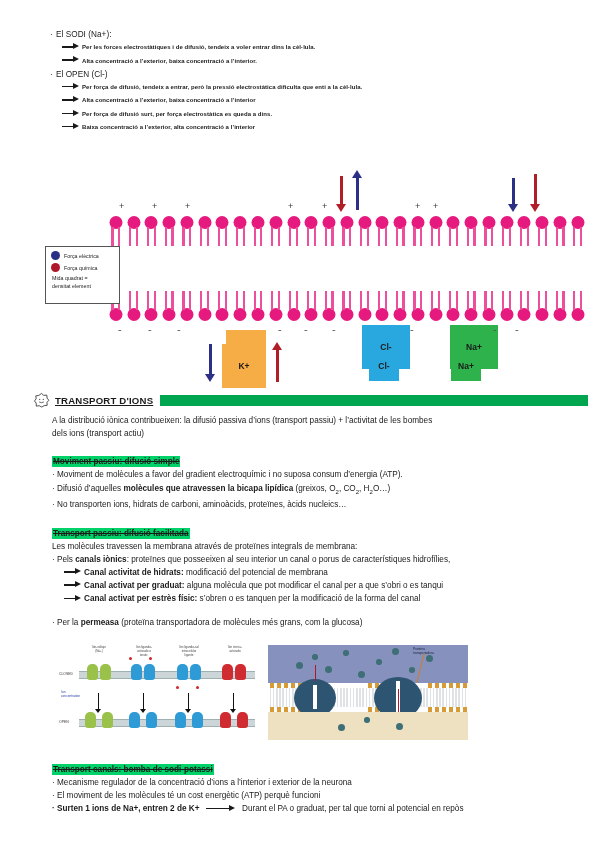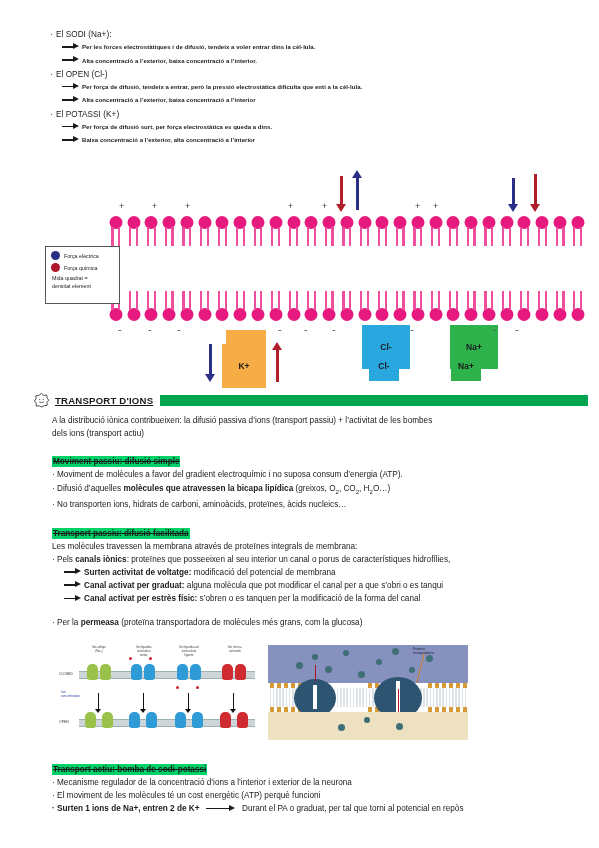--- a/index.html
+++ b/index.html
@@ -169,23 +169,20 @@
   <div class="note-line head">
     <span class="dash">·</span><span>El OPEN (Cl-)</span>
   </div>
   <div class="note-line sub">
     <span class="arrow-g"></span><span>Per força de difusió, tendeix a entrar, però la pressió electrostàtica dificulta que enti a la cèl·lula.</span>
   </div>
   <div class="note-line sub">
     <span class="arrow-g"></span><span>Alta concentració a l’exterior, baixa concentració a l’interior</span>
   </div>
 
-  <div class="note-line head">
-    <span class="dash">·</span><span>El POTASSI (K+)</span>
-  </div>
   <div class="note-line sub">
     <span class="arrow-g"></span><span>Per força de difusió surt, per força electrostàtica es queda a dins.</span>
   </div>
   <div class="note-line sub">
     <span class="arrow-g"></span><span>Baixa concentració a l’exterior, alta concentració a l’interior</span>
   </div>
 </div>
 
 <div class="figure">
 
@@ -580,21 +577,21 @@
     </div>
 
     <div class="gap10"></div>
 
     <div>
       <span class="hl">Transport passiu: difusió facilitada</span>
       <div class="p">Les molècules travessen la membrana através de proteïnes integrals de membrana:</div>
       <div class="p">· Pels <b>canals iònics</b>: proteïnes que posseeixen al seu interior un canal o porus de característiques hidrofílies,</div>
 
       <div class="p" style="padding-left:12px;">
-        <span class="arrow-g"></span><b>Surten activitat de voltatge:</b><span> modificació del potencial de membrana</span>
+        <span class="arrow-g"></span><b>Canal activitat de hidrats:</b><span> modificació del potencial de membrana</span>
       </div>
       <div class="p" style="padding-left:12px;">
         <span class="arrow-g"></span><b>Canal activat per graduat:</b><span> alguna molècula que pot modificar el canal per a que s’obri o es tanqui</span>
       </div>
       <div class="p" style="padding-left:12px;">
         <span class="arrow-g"></span><b>Canal activat per estrès físic:</b><span> s’obren o es tanquen per la modificació de la forma del canal</span>
       </div>
 
       <div class="gap10"></div>
       <div class="p">· Per la <b>permeasa</b> (proteïna transportadora de molècules més grans, com la glucosa)</div>
@@ -712,21 +709,21 @@
 
     <div class="cytoplasm"></div>
     <div class="mol" style="left:70px; top:79px;"></div>
     <div class="mol sm" style="left:96px; top:72px;"></div>
     <div class="mol" style="left:128px; top:78px;"></div>
   </div>
 </div>
 
 <div class="section2">
   <div class="body-txt">
-    <span class="hl">Transport actiu: bomba de sodi-potassi</span>
+    <span class="hl">Transport canals: bomba de sodi-potassi</span>
     <div class="p">· Mecanisme regulador de la concentració d’ions a l’interior i exterior de la neurona</div>
     <div class="p">· El moviment de les molècules té un cost energètic (ATP) perquè funcioni</div>
     <div class="p">
       <b>· Surten 1 ions de Na+, entren 2 de K+</b>
       <span class="inline-arrow"></span>
       <span>Durant el PA o graduat, per tal que torni al potencial en repòs</span>
     </div>
   </div>
 </div>
 

